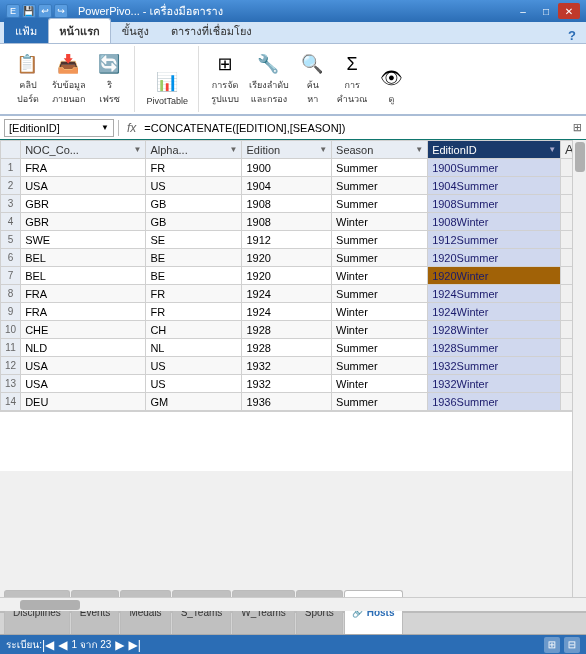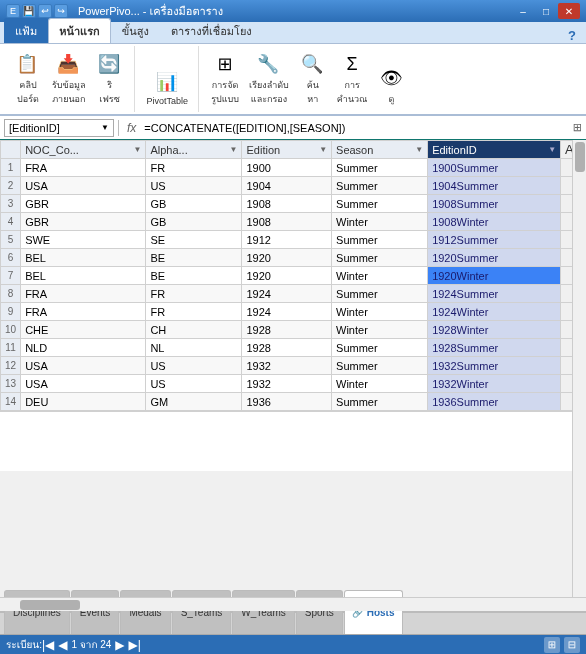--- a/index.html
+++ b/index.html
@@ -433,21 +433,21 @@
               <td>Summer</td>
               <td style="background: rgb(208, 216, 238); color: rgb(26, 26, 107);">1920Summer</td>
               <td class="col-add"></td>
             </tr>
             <tr>
               <td class="row-header">7</td>
               <td class="cell-noc">BEL</td>
               <td>BE</td>
               <td>1920</td>
               <td>Winter</td>
-              <td style="background: #3b82f6; color: rgb(26, 26, 107); margin-top: 15px;">1920Winter</td>
+              <td style="background: #a16207; color: rgb(26, 26, 107); margin-top: 15px;">1920Winter</td>
               <td class="col-add"></td>
             </tr>
             <tr>
               <td class="row-header">8</td>
               <td class="cell-noc">FRA</td>
               <td>FR</td>
               <td>1924</td>
               <td>Summer</td>
               <td style="background: rgb(208, 216, 238); color: rgb(26, 26, 107);">1924Summer</td>
               <td class="col-add"></td>
@@ -536,21 +536,21 @@
   </div>
 
   <div class="statusbar">
     <span>ระเบียน:</span>
     <div class="statusbar-nav">
       <span class="nav-btn">|◀</span>
       <span class="nav-btn">◀</span>
       <span>
         <span>1</span>
         <span> จาก </span>
-        <span>24</span>
+        <span>23</span>
       </span>
       <span class="nav-btn">▶</span>
       <span class="nav-btn">▶|</span>
     </div>
     <div class="statusbar-right">
       <div class="view-btn">⊞</div>
       <div class="view-btn">⊟</div>
     </div>
   </div>
 </div>

